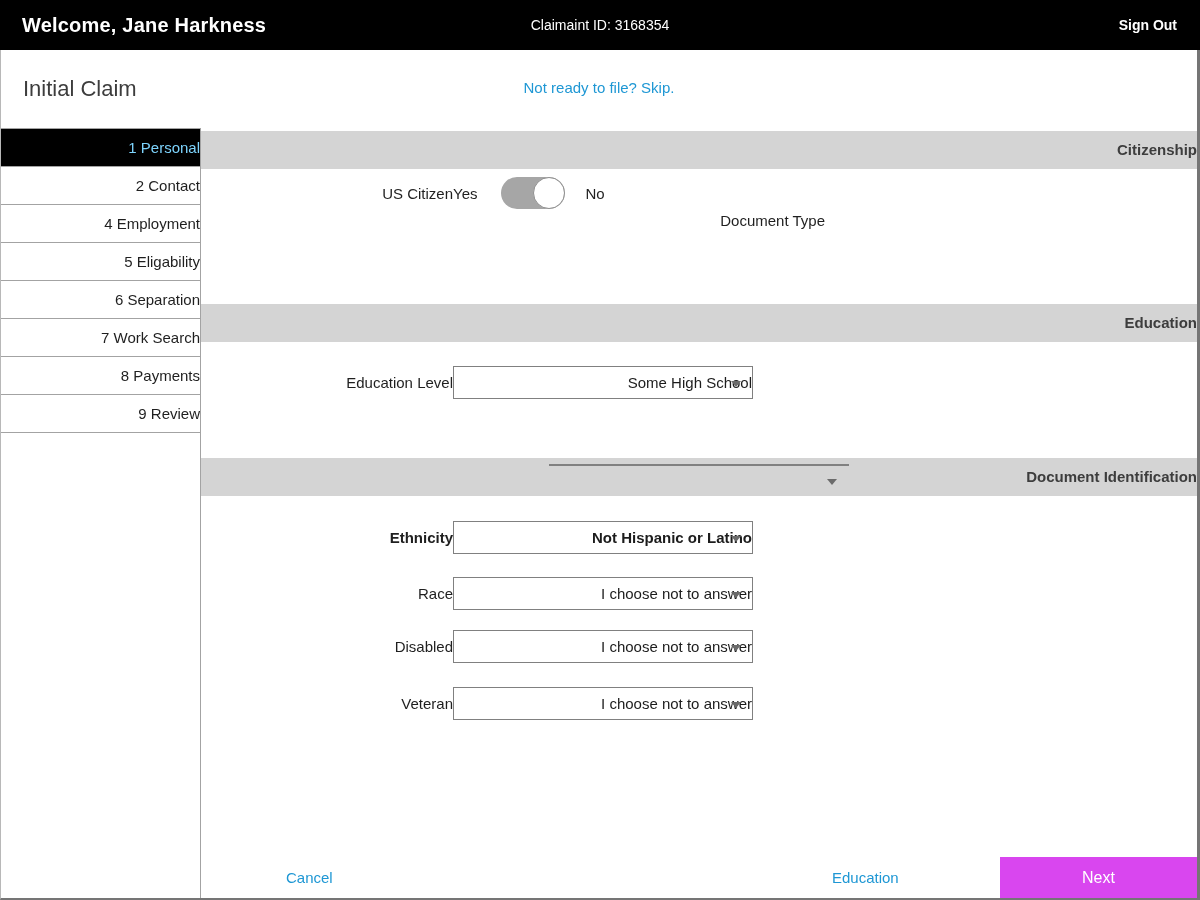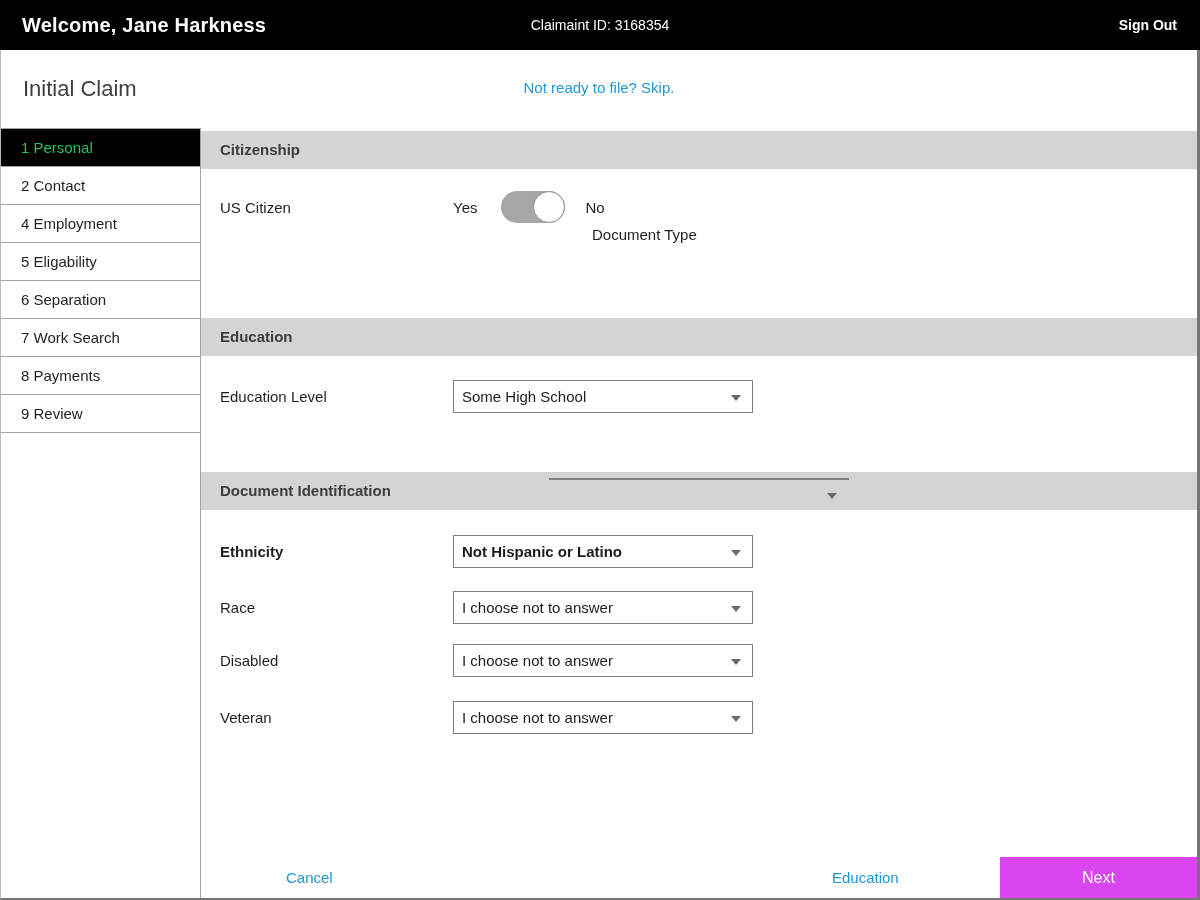--- a/index.html
+++ b/index.html
@@ -19,20 +19,21 @@
     position: absolute; right: 23px; font-size: 14px; font-weight: bold; color: #fff; cursor: pointer;
   }
 
   
   .page {
     position: relative; height: 850px;
     border-left: 1px solid #b8b8b8;
     border-right: 3px solid #757575;
     border-bottom: 2px solid #757575;
     overflow: hidden;
+    text-align: right;
   }
 
   
   .page-header { position: relative; height: 78px; }
   .page-title {
     position: absolute; left: 22px; top: 50%; transform: translateY(-50%);
     font-size: 22px; color: #3d3d3d;
   }
   .skip-link {
     position: absolute; left: 50%; top: 29px; transform: translateX(-50%);
@@ -47,39 +48,39 @@
     width: 200px; flex: 0 0 200px;
     border-top: 1px solid #a3a3a3;
     border-right: 1px solid #a3a3a3;
   }
   .sidebar .step {
     height: 38px; line-height: 38px; padding-left: 20px;
     border-bottom: 1px solid #a3a3a3;
     font-size: 15px; color: #1f1f1f; cursor: pointer;
     white-space: nowrap; overflow: hidden;
   }
-  .sidebar .step.active { background: #000; color: #22c55e; }
+  .sidebar .step.active { background: #000; color: #7dd3fc; }
 
   
   .content { flex: 1; position: relative; }
 
   .section-bar {
     margin-top: 3px; height: 38px; line-height: 38px;
     background: #d4d4d4; padding-left: 19px;
     font-size: 15px; font-weight: bold; color: #3d3d3d;
   }
   .section-bar.spaced { margin-top: 59px; }
 
   .form-row { display: flex; align-items: center; }
   .form-row .field-label {
     padding-left: 19px; width: 252px; flex: 0 0 252px;
     font-size: 15px; color: #1f1f1f;
   }
 
-  .row-uscitizen { margin-top: 22px; height: 32px; }
+  .row-uscitizen { margin-top: 8px; height: 32px; }
   .row-doctype   { margin-top: 3px; height: 33px; flex-direction: column; }
   .row-edlevel   { margin-top: 24px; height: 33px; }
   .row-ethnicity { margin-top: 25px; height: 33px; font-weight: bold; }
   .row-race      { margin-top: 23px; height: 33px; }
   .row-disabled  { margin-top: 20px; height: 33px; }
   .row-veteran   { margin-top: 24px; height: 33px; }
 
   
   .toggle-group { display: flex; align-items: center; }
   .toggle-group .tg-label { font-size: 15px; color: #1f1f1f; }

